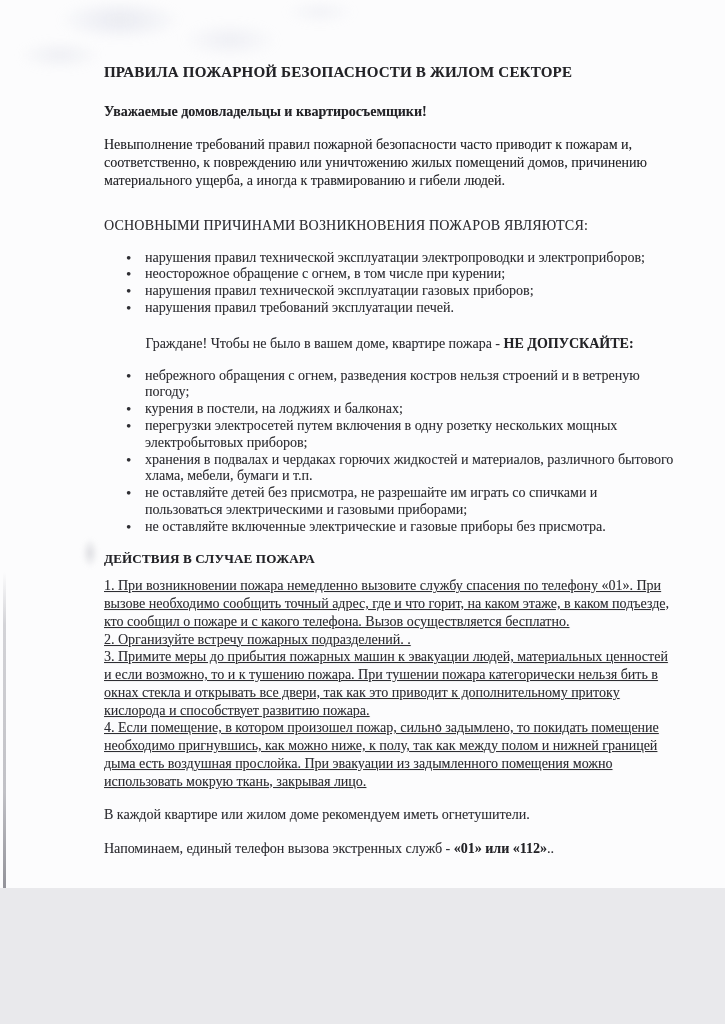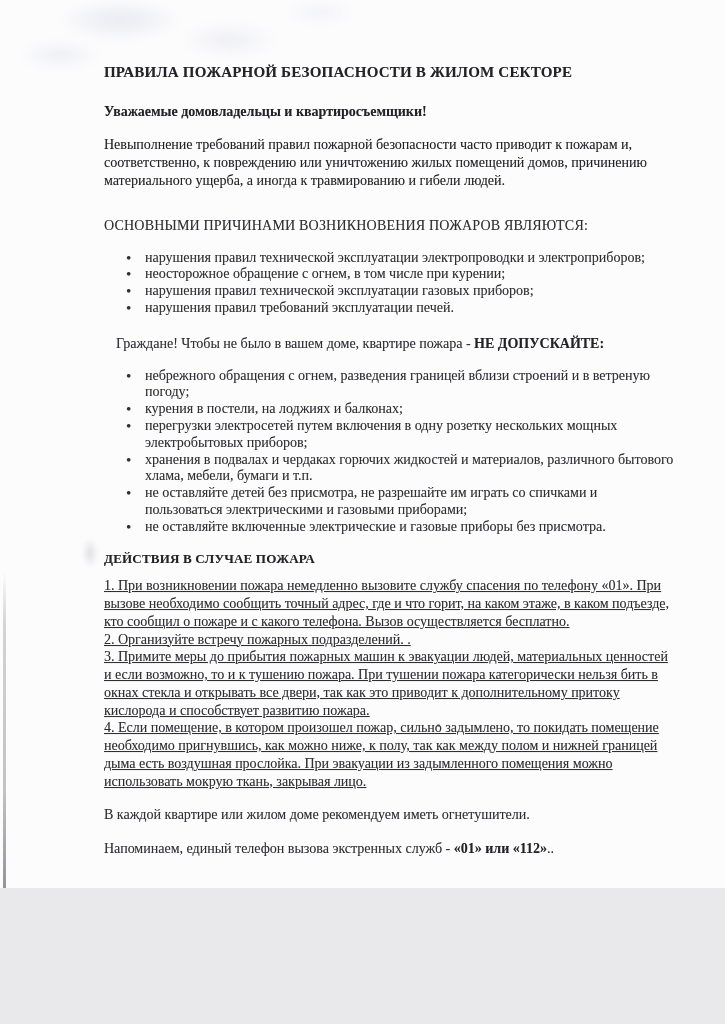--- a/index.html
+++ b/index.html
@@ -74,21 +74,21 @@
   .causes-heading { margin: 26px 0 0; letter-spacing: 0.2px; }
   ul.bullets {
     margin: 15px 0 0; padding: 0 0 0 41px; list-style: none; line-height: 1.2;
   }
   ul.bullets li { position: relative; }
   ul.bullets li::before {
     content: "\2022";
     position: absolute; left: -19px; top: -1px;
     font-size: 15px; color: var(--ink);
   }
-  .citizens { margin: 18px 12px 0; }
+  .citizens { margin: 18px 4px 0; text-align: center; }
   .citizens strong, .note strong { color: var(--ink-bold); }
   h2.actions-heading {
     margin: 15px 0 0; font-size: 13px; font-weight: bold;
     color: var(--ink-bold); letter-spacing: 0.2px;
   }
   .actions { margin: 10px 0 0; line-height: 1.27; text-decoration: underline; }
   .actions p { margin: 0; }
   .note { margin: 16px 0 0; }
   .footer-sig {
     margin: 49px 16px 0; font-style: italic; color: #3a3a40;
@@ -119,21 +119,21 @@
     <ul class="bullets">
       <li>нарушения правил технической эксплуатации электропроводки и электроприборов;</li>
       <li>неосторожное обращение с огнем, в том числе при курении;</li>
       <li>нарушения правил технической эксплуатации газовых приборов;</li>
       <li>нарушения правил требований эксплуатации печей.</li>
     </ul>
 
     <p class="citizens"><span>Граждане! Чтобы не было в вашем доме, квартире пожара - </span><strong>НЕ ДОПУСКАЙТЕ</strong><strong>:</strong></p>
 
     <ul class="bullets">
-      <li>небрежного обращения с огнем, разведения границей вблизи строений и в ветреную погоду;</li>
+      <li>небрежного обращения с огнем, разведения костров нельзя строений и в ветреную погоду;</li>
       <li>курения в постели, на лоджиях и балконах;</li>
       <li>перегрузки электросетей путем включения в одну розетку нескольких мощных электробытовых приборов;</li>
       <li>хранения в подвалах и чердаках горючих жидкостей и материалов, различного бытового хлама, мебели, бумаги и т.п.</li>
       <li>не оставляйте детей без присмотра, не разрешайте им играть со спичками и пользоваться электрическими и газовыми приборами;</li>
       <li>не оставляйте включенные электрические и газовые приборы без присмотра.</li>
     </ul>
 
     <h2 class="actions-heading">ДЕЙСТВИЯ В СЛУЧАЕ ПОЖАРА</h2>
 
     <div class="actions">

